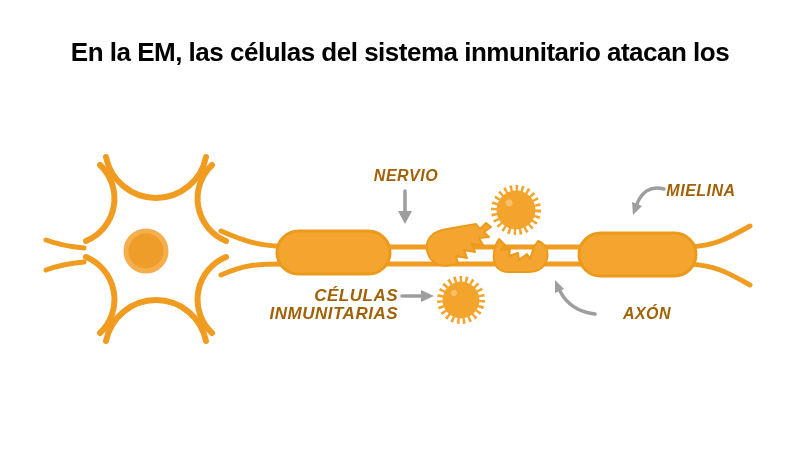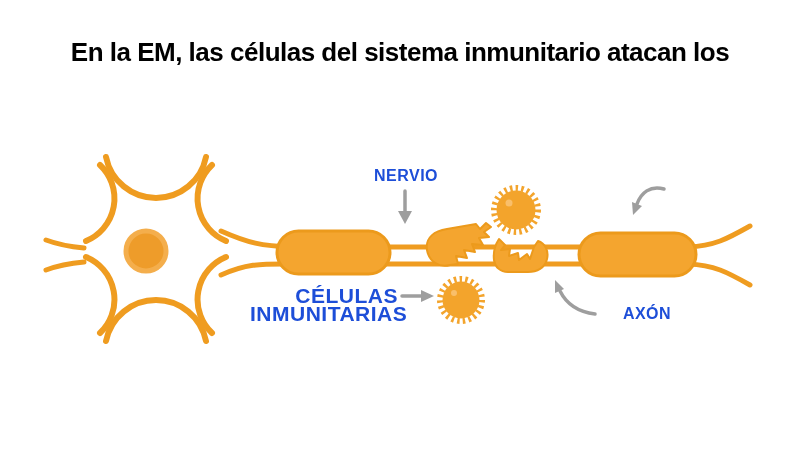--- a/index.html
+++ b/index.html
@@ -21,27 +21,28 @@
     letter-spacing: -0.5px;
     color: #000000;
     white-space: nowrap;
   }
   .diagram-svg { position: absolute; left: 0; top: 0; }
   .label {
     position: absolute;
     font-weight: bold;
     font-size: 16px;
     letter-spacing: 0.5px;
-    color: #1d4ed8;
+    color: #a16207;
     line-height: 18px;
     white-space: nowrap;
+    font-style: italic;
   }
   .label-nervio   { left: 346px; top: 167px; width: 120px; text-align: center; }
   .label-mielina  { left: 651px; top: 182px; width: 100px; text-align: center; }
-  .label-celulas  { left: 250px; top: 287px; width: 148px; text-align: right; font-size: 21px; }
+  .label-celulas  { left: 250px; top: 287px; width: 148px; text-align: right; font-size: 17px; }
   .label-axon     { left: 602px; top: 305px; width: 90px; text-align: center; }
 </style>
 </head>
 <body>
 
 <div class="stage">
 
   <div class="title">
     <div>En la EM, las células del sistema inmunitario atacan los</div>
   </div>
@@ -113,19 +114,20 @@
     </g>
     <g stroke="none" fill="#9E9E9E">
       <polygon points="398,211 412,211 405,224"></polygon>
       <polygon points="421,290 421,302 434,296"></polygon>
       <polygon points="642,206 632,202 633,215"></polygon>
       <polygon points="564,289 555,293 555,280"></polygon>
     </g>
   </svg>
 
   <div class="label label-nervio">NERVIO</div>
+  <div class="label label-mielina">MIELINA</div>
   <div class="label label-celulas">
     <div>CÉLULAS</div>
     <div>INMUNITARIAS</div>
   </div>
   <div class="label label-axon">AXÓN</div>
 
 </div>
 
 </body></html>

